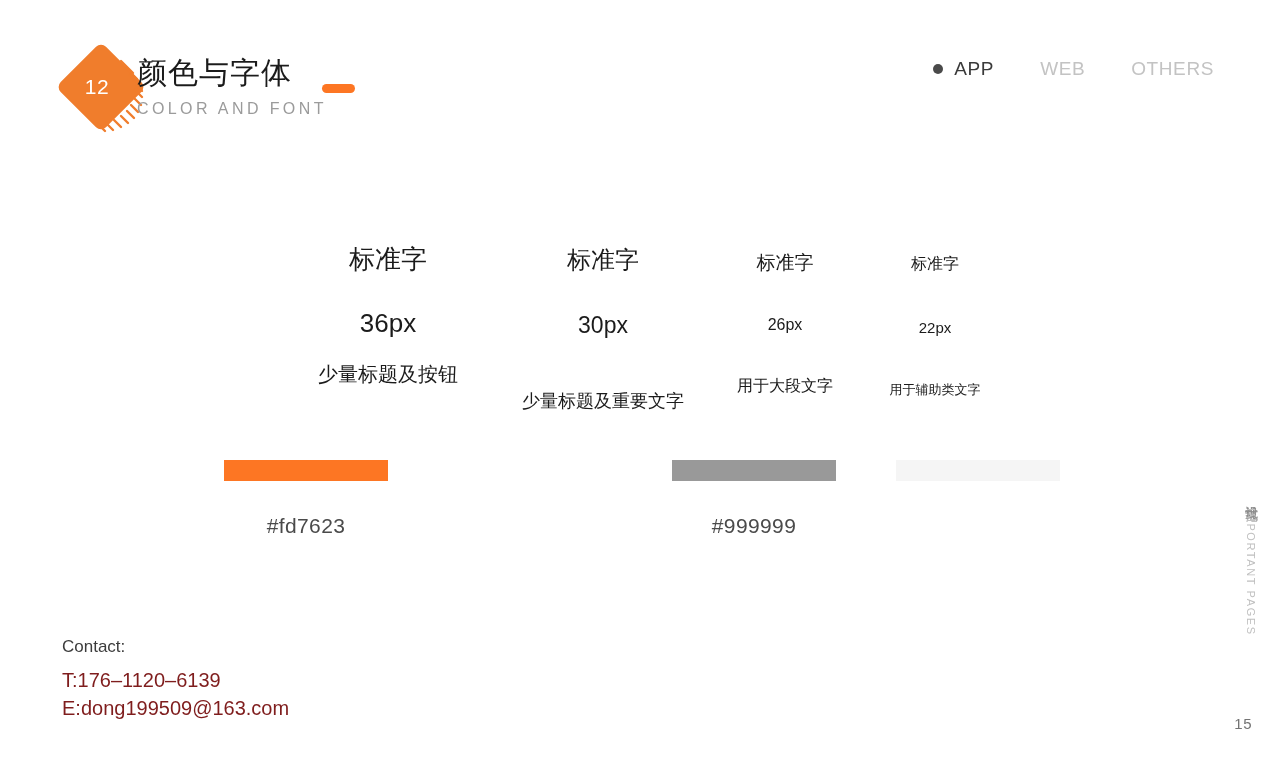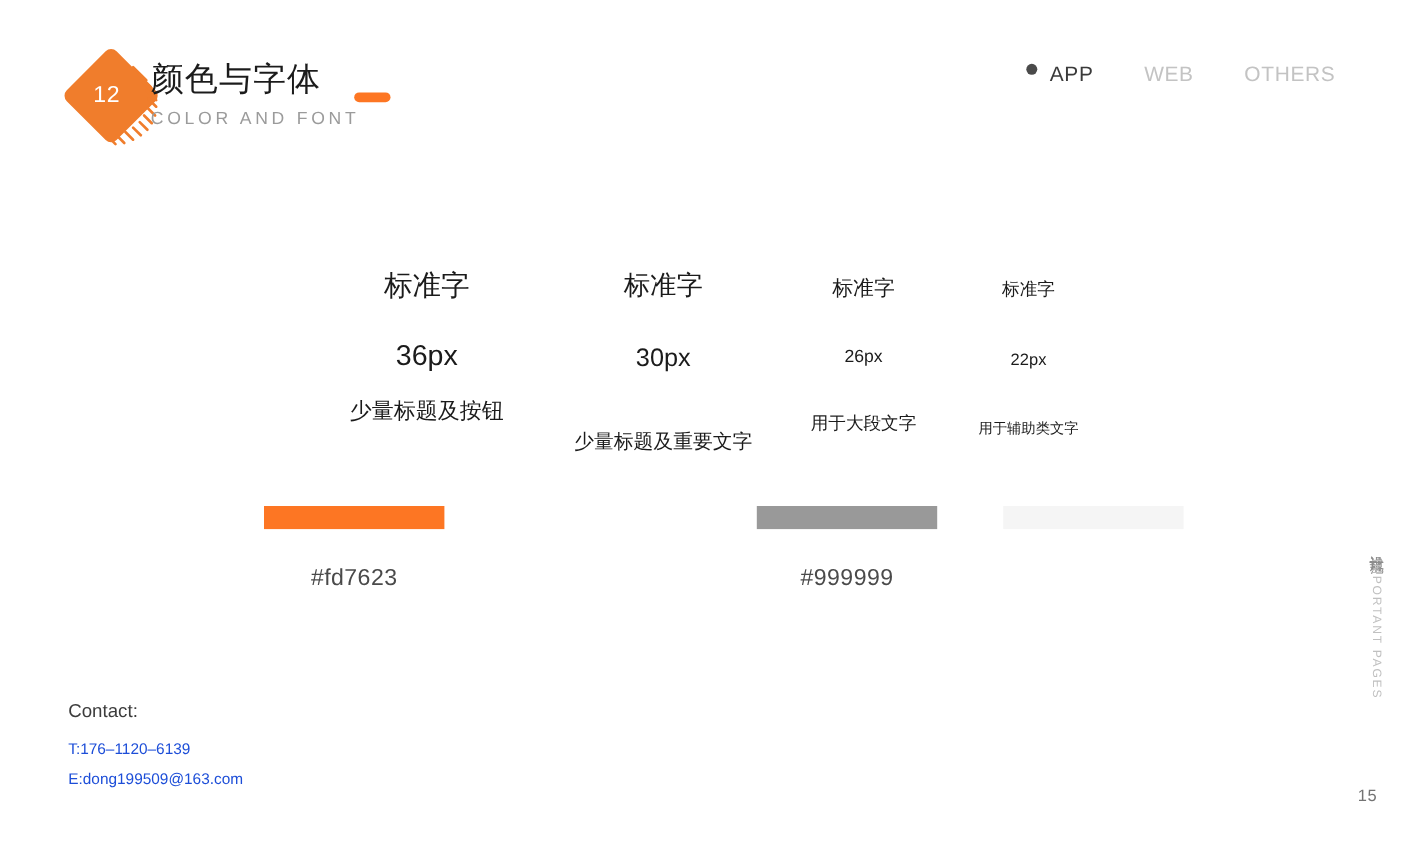--- a/index.html
+++ b/index.html
@@ -94,21 +94,21 @@
   .topnav {
     position: absolute;
     right: 66px;
     top: 58px;
     display: flex;
     align-items: center;
     gap: 46px;
   }
   .nav-item {
     display: flex;
-    align-items: flex-start;
+    align-items: center;
     font-size: 19px;
     letter-spacing: 0.6px;
     color: #c3c3c3;
     white-space: nowrap;
   }
   .nav-item.active { color: #3a3a3a; }
   .nav-dot {
     width: 10px;
     height: 10px;
     border-radius: 50%;
@@ -151,21 +151,21 @@
   .c4 .size { font-size: 15px; margin-top: 48px; }
 
   .c1 .usage { font-size: 20px; margin-top: 28px; }
   .c2 .usage { font-size: 18px; margin-top: 55px; }
   .c3 .usage { font-size: 16px; margin-top: 45px; }
   .c4 .usage { font-size: 13px; margin-top: 48px; }
 
   
   .swatches {
     position: absolute;
-    left: 240px;
+    left: 224px;
     top: 460px;
     width: 840px;
     height: 90px;
   }
   .swatch-col {
     position: absolute;
     top: 0;
     width: 164px;
     text-align: center;
   }
@@ -193,22 +193,22 @@
     left: 62px;
     top: 634px;
   }
   .contact-title {
     font-size: 17px;
     color: #3c3c3c;
     line-height: 26px;
     white-space: nowrap;
   }
   .contact-line {
-    font-size: 14px;
-    color: #1d4ed8;
+    font-size: 20px;
+    color: #7f1d1d;
     line-height: 28px;
     white-space: nowrap;
   }
   .contact-line.first { margin-top: 6px; }
 
   
   .side-label {
     position: absolute;
     right: 14px;
     top: 495px;

